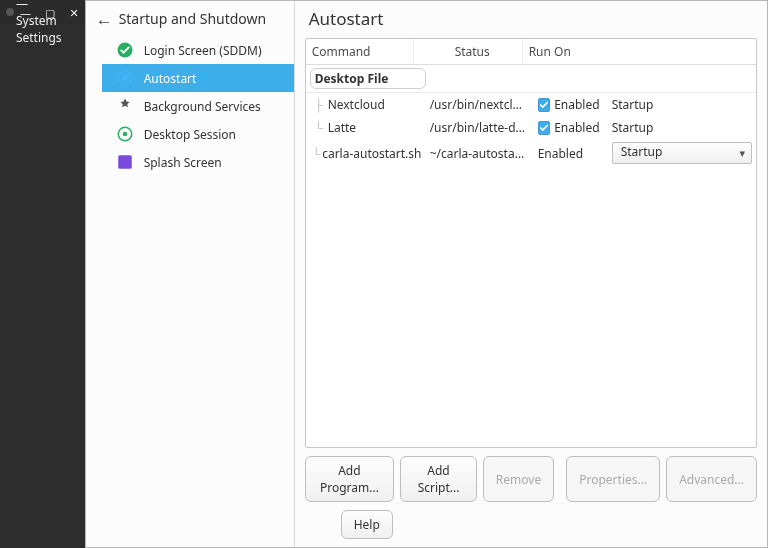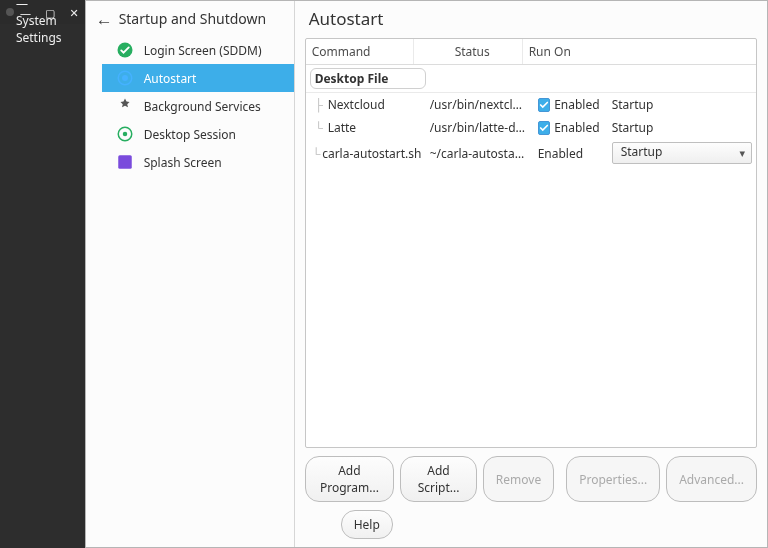--- a/index.html
+++ b/index.html
@@ -45,21 +45,21 @@
 .row .cell.cmd  { width: 108px; }
 .row .cell.stat { width: 74px; display: flex; align-items: center; gap: 4px; }
 .row .cell.run  { flex: 1; }
 .chk { width: 14px; height: 14px; border: 1px solid #4596d6; background: #3daee9; border-radius: 2px; display: inline-flex; align-items: center; justify-content: center; }
 .chk svg { width: 10px; height: 10px; }
 .run-select { width: 100%; height: 22px; border: 1px solid #bfbfbf; border-radius: 2px; background: linear-gradient(#fdfdfd,#efefef); padding: 0 20px 0 8px; font-size: 12px; color: #333; position: relative; }
 .run-select::after { content: "▾"; position: absolute; right: 6px; top: 2px; color: #555; font-size: 11px; }
 
 .buttonbar { display: flex; gap: 6px; padding: 8px 0 0 0; }
 .buttonbar .spacer { flex: 1; }
-.btn { border: 1px solid #bdbdbd; background: linear-gradient(#fdfdfd,#f0f0f0); border-radius: 14px; padding: 5px 12px; font-size: 12px; color: #333; cursor: pointer; }
+.btn { border: 1px solid #bdbdbd; background: linear-gradient(#fdfdfd,#f0f0f0); border-radius: 6px; padding: 5px 12px; font-size: 12px; color: #333; cursor: pointer; }
 .btn.disabled { color: #aaa; background: #f6f6f6; cursor: default; }
 
 .helpbar { padding: 8px 0 0 0; margin-left: 36px; }
 </style>
 </head>
 <body>
 
 <div class="window">
   <div class="titlebar">
     <div class="titlebar-dot"></div>

